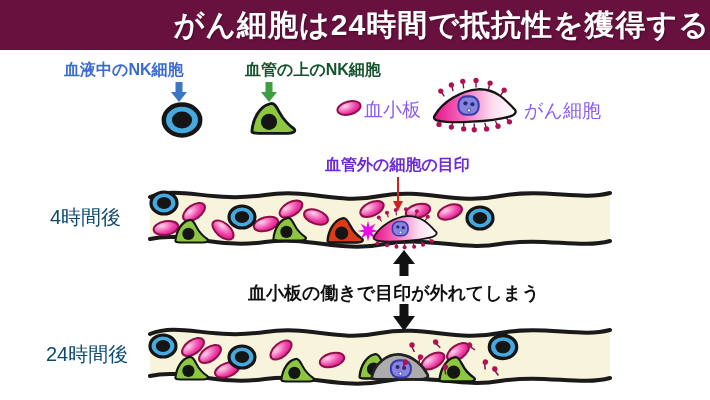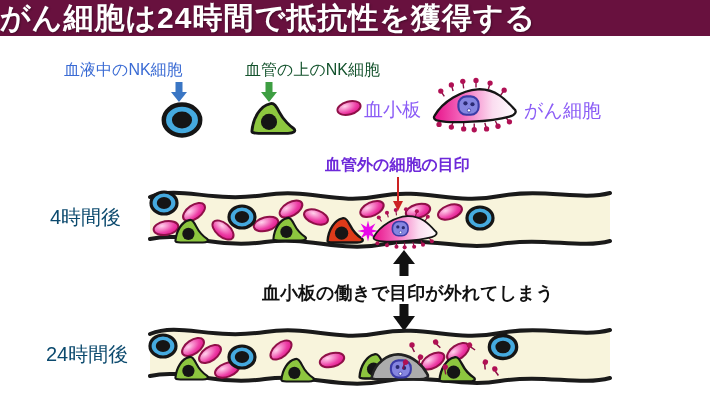--- a/index.html
+++ b/index.html
@@ -3,42 +3,42 @@
 <meta charset="utf-8">
 <style>
   html,body{margin:0;padding:0;}
   body{
     width:710px;height:400px;position:relative;overflow:hidden;
     background:#ffffff;
     font-family:"Liberation Sans","DejaVu Sans",sans-serif;
   }
   .abs{position:absolute;}
   #title-bar{
-    left:0;top:0;width:710px;height:36px;
+    left:0;top:0;width:710px;height:50px;
     background:#68113E;
-    display:flex;align-items:center;justify-content:flex-start;
+    display:flex;align-items:center;justify-content:flex-end;
     z-index:3;
   }
   #title-bar .title-text{
     color:#ffffff;font-size:30px;font-weight:bold;letter-spacing:1px;
     text-shadow:1px 1px 2px rgba(0,0,0,.35);
     white-space:nowrap;
   }
-  .legend-label{font-size:16px;font-weight:normal;white-space:nowrap;z-index:3;}
+  .legend-label{font-size:16px;font-weight:bold;white-space:nowrap;z-index:3;}
   #nk-blood-label{left:64px;top:60px;color:#3A6BD4;}
   #nk-vessel-label{left:245px;top:60px;color:#14532d;}
   .icon-label{font-size:19px;color:#8b5cf6;white-space:nowrap;z-index:3;}
   #platelet-label{left:364px;top:97px;}
   #cancer-label{left:524px;top:90px;margin-top:8px;}
   #marker-label{left:325px;top:155px;font-size:16px;font-weight:bold;color:#6d28d9;white-space:nowrap;z-index:3;}
   .time-label{font-size:20px;color:#0c4a6e;white-space:nowrap;z-index:3;}
   #time-4h{left:50px;top:204px;}
   #time-24h{left:46px;top:341px;}
   #middle-text{
-    left:248px;top:281px;width:320px;text-align:center;
+    left:248px;top:281px;width:320px;text-align:left;
     font-size:18px;font-weight:600;color:#111;white-space:nowrap;z-index:3;
   }
   #diagram-layer{left:0;top:0;width:710px;height:400px;z-index:2;}
 </style>
 </head>
 <body>
 
 <div class="abs" id="title-bar">
   <span class="title-text">がん細胞は24時間で抵抗性を獲得する</span>
 </div>

